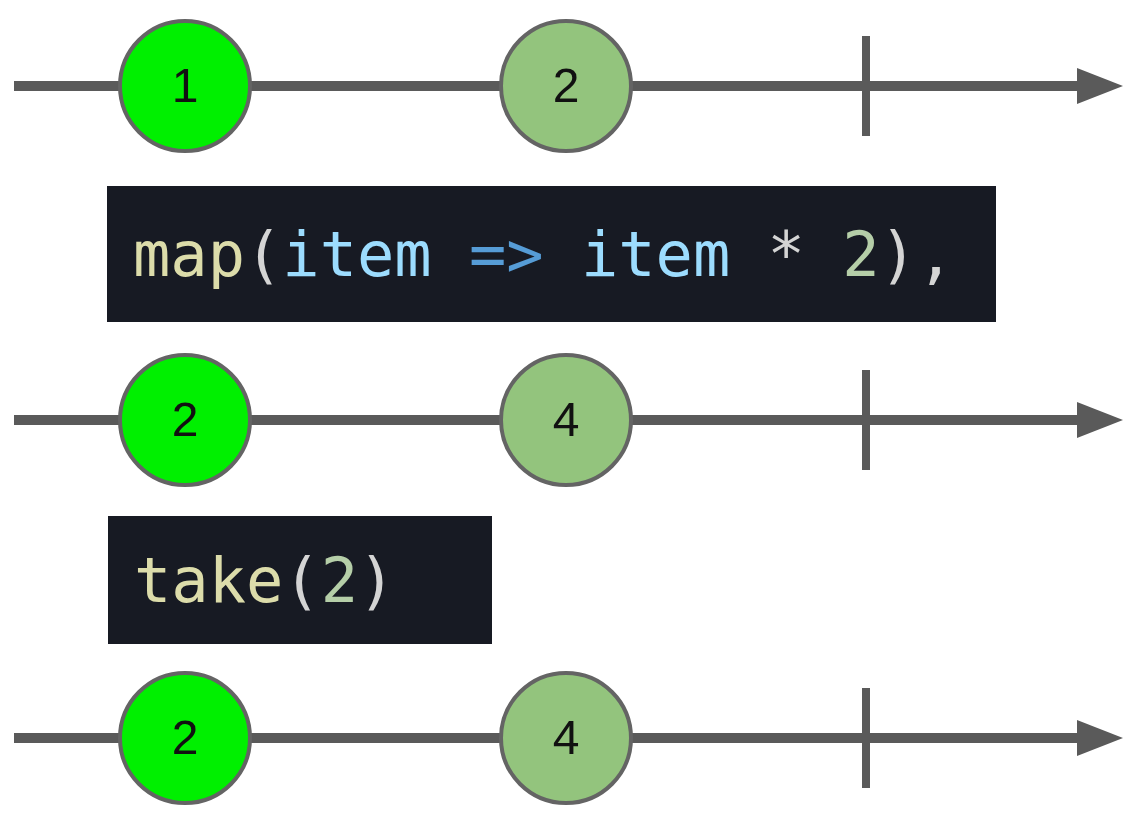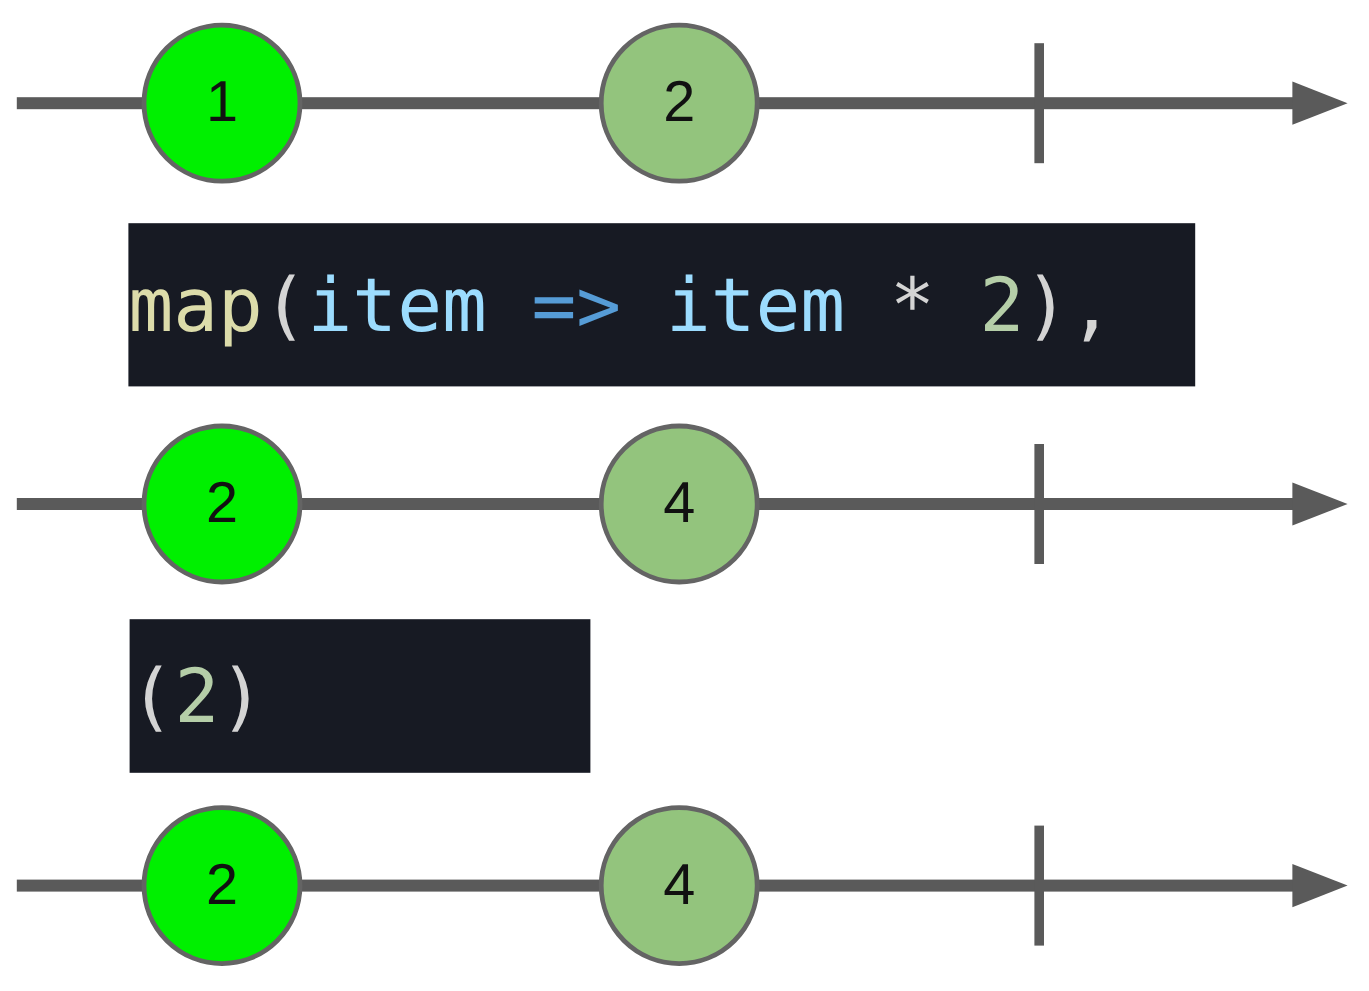--- a/index.html
+++ b/index.html
@@ -11,21 +11,21 @@
   .tl-arrowhead{position:absolute;width:0;height:0;
     border-top:18px solid transparent;border-bottom:18px solid transparent;
     border-left:46px solid var(--gray);top:-18px;}
   .marble{position:absolute;border-radius:50%;border:4px solid var(--circle-border);
     display:flex;align-items:center;justify-content:center;box-sizing:border-box;}
   .marble.bright{background:var(--bright);}
   .marble.muted{background:var(--muted);}
   .marble-label{font-size:48px;color:#111111;line-height:1;}
   .code-block{position:absolute;background:var(--code-bg);display:flex;align-items:center;
     font-family:"DejaVu Sans Mono","Liberation Mono",monospace;font-size:62px;
-    white-space:pre;box-sizing:border-box;}
+    white-space:pre;padding-left:26px;box-sizing:border-box;}
   .tok-function{color:var(--c-func);}
   .tok-punct,.tok-plain{color:var(--c-punct);}
   .tok-param{color:var(--c-param);text-align:right;}
   .tok-operator{color:var(--c-oper);}
   .tok-number{color:var(--c-num);}
 </style>
 </head>
 <body>
 
 <div id="canvas">
@@ -56,14 +56,14 @@
       <div class="tl-tick" style="left: 862px; top: -50px; width: 8px; height: 100px;"></div>
       <div class="tl-arrowhead" style="left: 1077px;"></div>
       <div class="marble bright" style="width: 134px; height: 134px; left: 118px; top: -67px;">
         <span class="marble-label">2</span>
       </div>
       <div class="marble muted" style="width: 134px; height: 134px; left: 499px; top: -67px;">
         <span class="marble-label">4</span>
       </div>
     </div>
     <div class="code-block" style="left: 107px; top: 186px; width: 889px; height: 136px;"><span class="tok-function">map</span><span class="tok-punct">(</span><span class="tok-param">item</span><span class="tok-plain"> </span><span class="tok-operator">=&gt;</span><span class="tok-plain"> </span><span class="tok-param">item</span><span class="tok-plain"> </span><span class="tok-punct">*</span><span class="tok-plain"> </span><span class="tok-number">2</span><span class="tok-punct">),</span></div>
-    <div class="code-block" style="left: 108px; top: 516px; width: 384px; height: 128px;"><span class="tok-punct">(</span><span class="tok-number">2</span><span class="tok-punct">)</span></div>
+    <div class="code-block" style="left: 108px; top: 516px; width: 384px; height: 128px;"><span class="tok-function">take</span><span class="tok-punct">(</span><span class="tok-number">2</span><span class="tok-punct">)</span></div>
   </div>
 
 </body></html>

